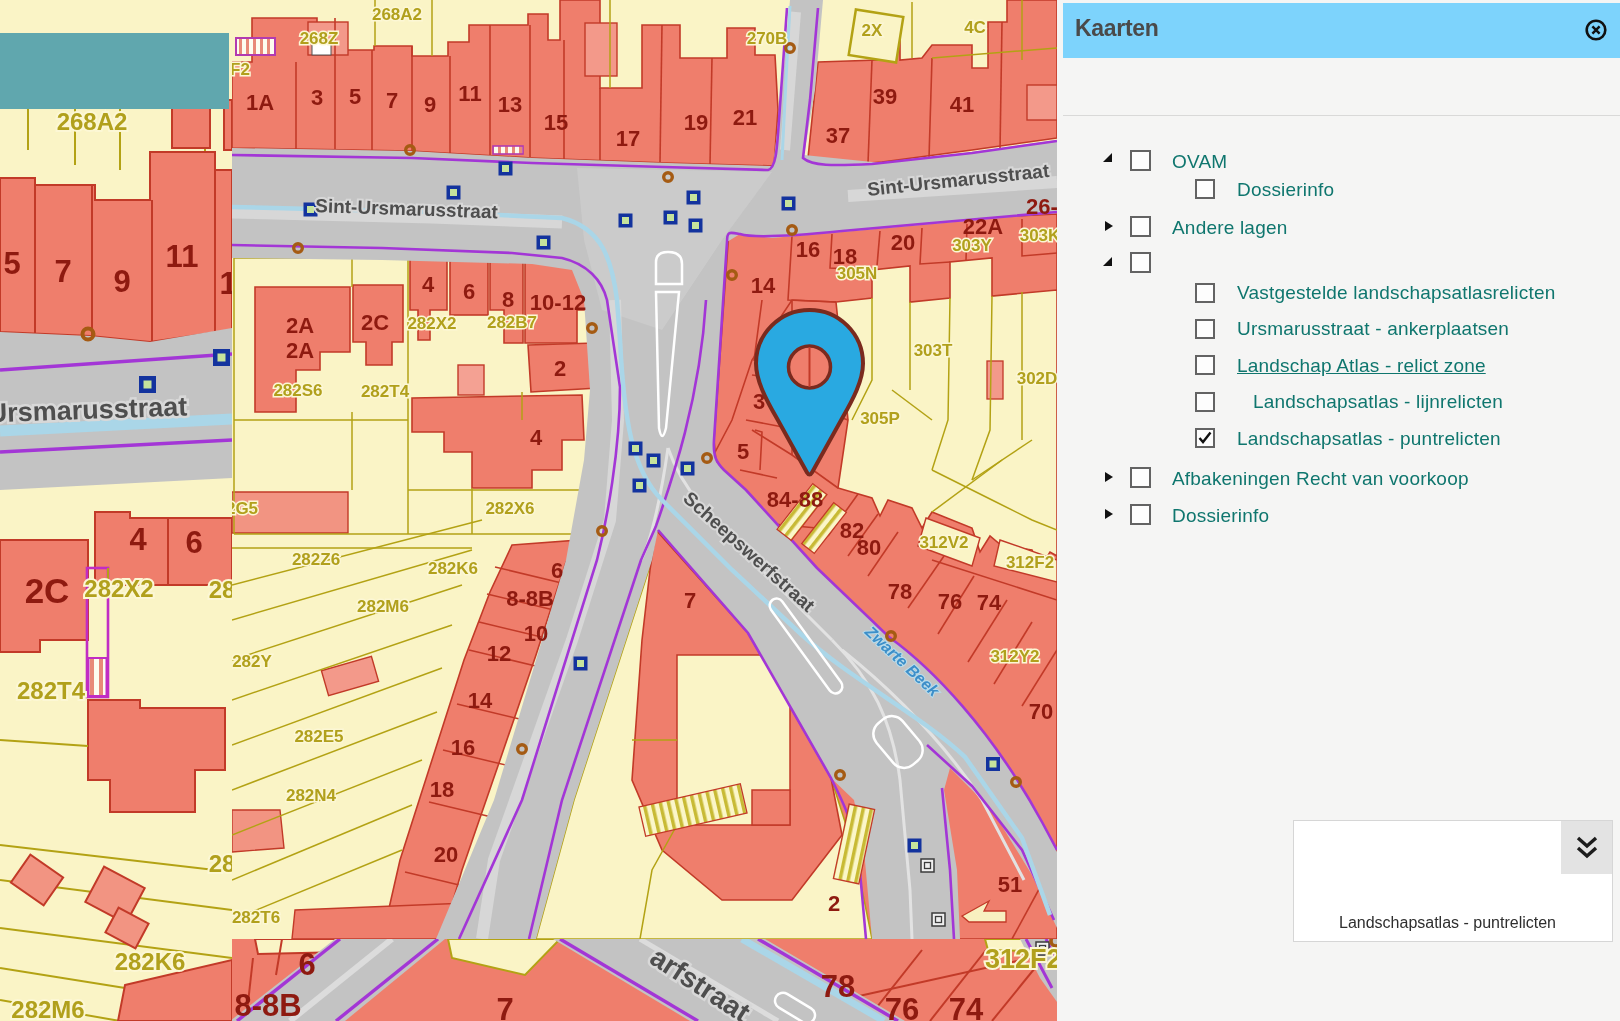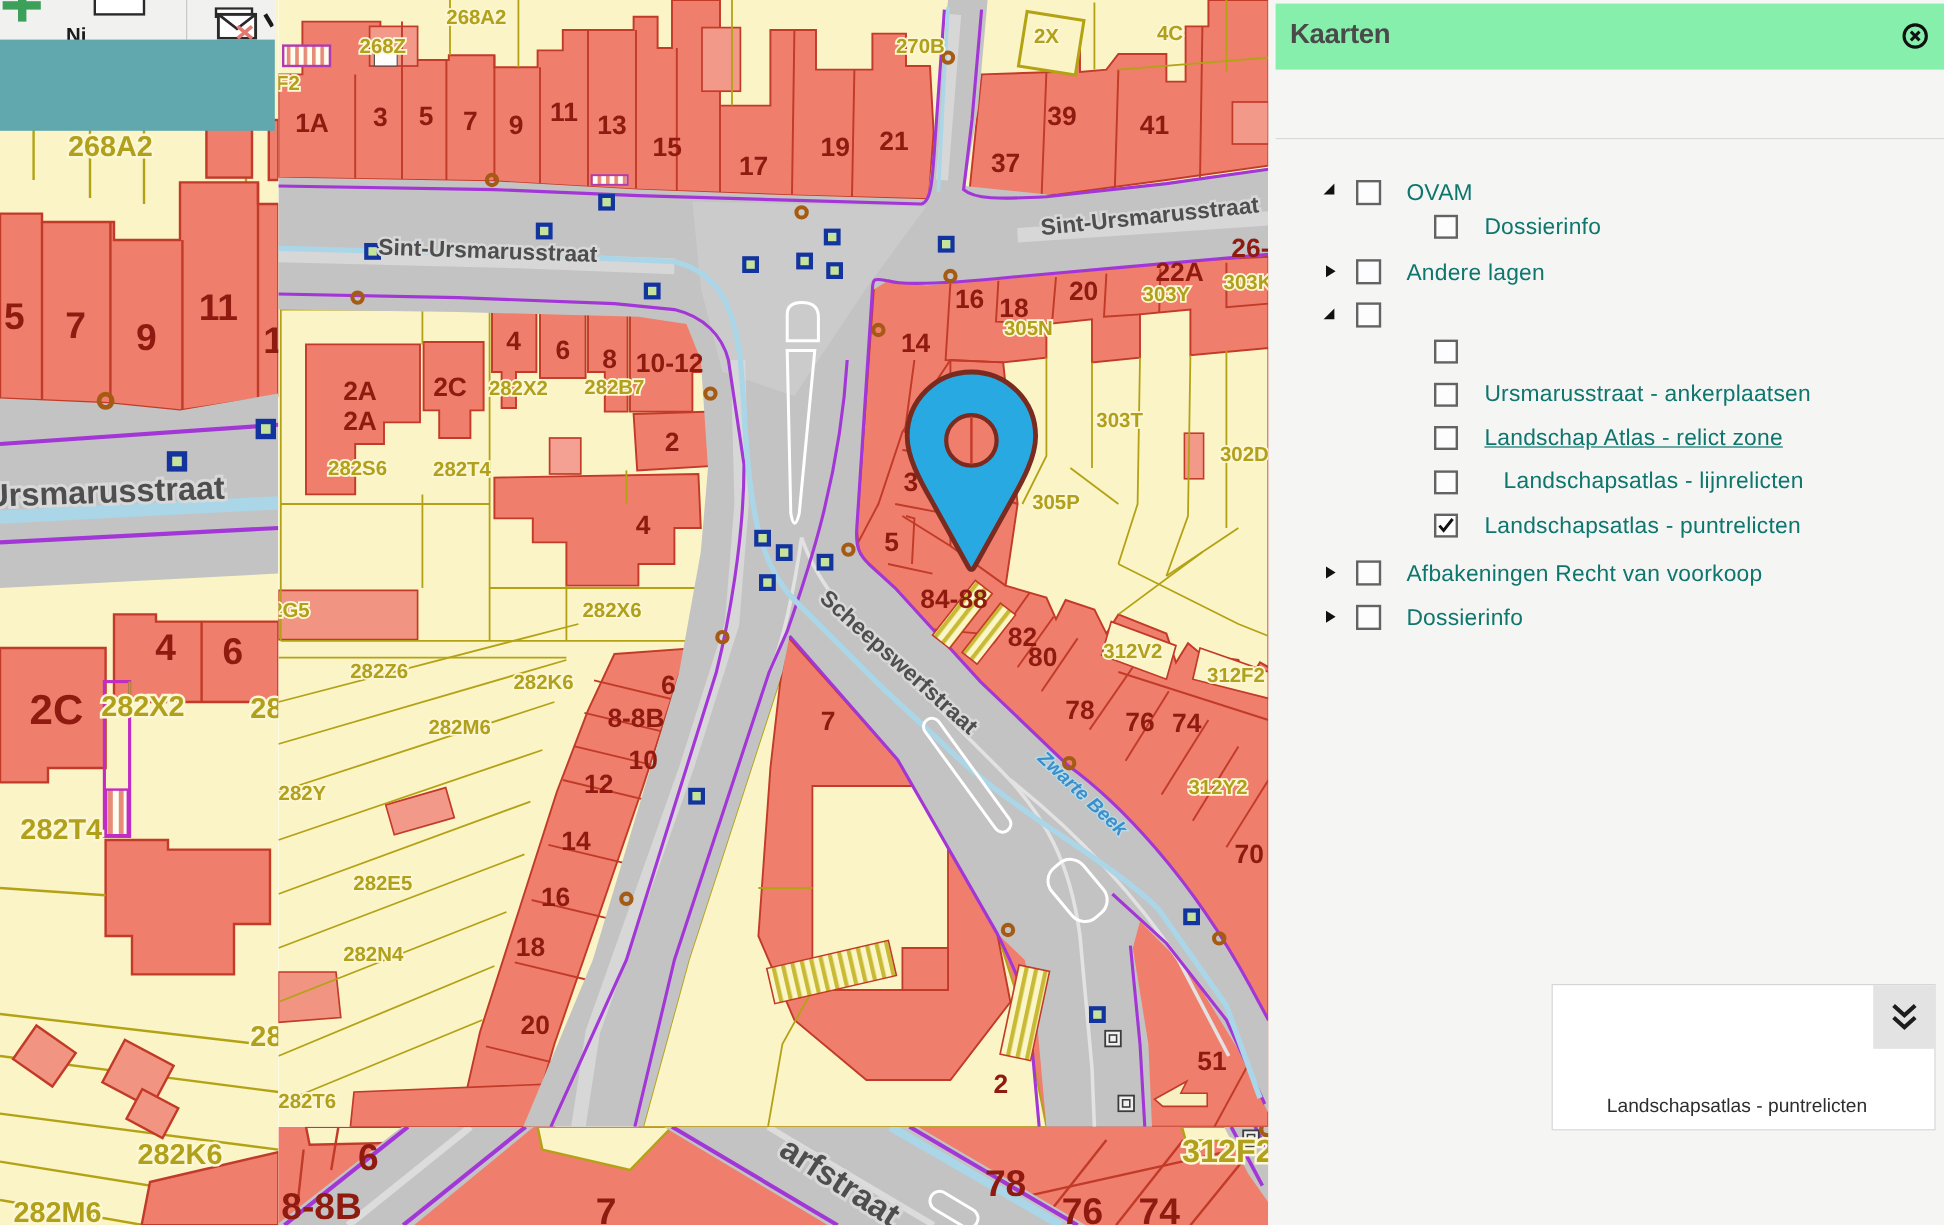--- a/index.html
+++ b/index.html
@@ -6,21 +6,21 @@
   .stage{position:relative;width:1620px;height:1021px;overflow:hidden;
          font-family:"Liberation Sans",sans-serif;background:#fff;}
   .abs{position:absolute;}
   svg{display:block;}
   svg text{font-family:"Liberation Sans",sans-serif;}
   .n{font-weight:bold;font-size:22px;fill:#8e1a10;}
   .o{font-weight:bold;font-size:17px;fill:#b1a01c;paint-order:stroke;stroke:#fcf7d5;stroke-width:3px;}
   .s{font-weight:bold;font-size:19px;fill:#4e4e4e;paint-order:stroke;stroke:#d8d8d8;stroke-width:4px;}
   
   #panel{left:1057px;top:0;width:563px;height:1021px;background:#f5f5f4;}
-  #phead{position:absolute;left:6px;top:3px;right:0;height:55px;background:#86efac;}
+  #phead{position:absolute;left:6px;top:3px;right:0;height:55px;background:#7dd3fc;}
   #phead .t{position:absolute;left:12px;top:12px;font-size:23px;font-weight:bold;color:#4a4a4a;letter-spacing:-0.3px;}
   #psep{position:absolute;left:6px;top:115px;right:0;height:1px;background:#d9d9d8;}
   .cb{position:absolute;width:17px;height:17px;background:#fdfdfd;border:2px solid #636363;}
   .arr-r{position:absolute;width:0;height:0;border-left:8px solid #111;border-top:5.5px solid transparent;border-bottom:5.5px solid transparent;}
   .arr-e{position:absolute;width:0;height:0;border-bottom:9px solid #111;border-left:9px solid transparent;}
   .lbl{position:absolute;font-size:19px;color:#0f766e;white-space:nowrap;letter-spacing:0.2px;}
   #legend{left:1293px;top:820px;width:318px;height:120px;background:#fff;border:1px solid #d6d6d6;}
   #legbtn{position:absolute;right:0px;top:0px;width:51px;height:53px;background:#e3e3e3;}
   #legtxt{position:absolute;left:0;right:51px;bottom:9px;text-align:center;font-size:16px;color:#2e2e2e;padding-left:40px;}
   
@@ -495,36 +495,20 @@
 <text x="712" y="548">312V2</text>
         <text x="798" y="568">312F2</text>
         <text x="783" y="662">312Y2</text>
 </g>
 
 <path fill="#29a9e1" stroke="#7a2a1e" stroke-width="4" d="M577.5,310 a53.5,53.5 0 0 1 53.5,53.5 c0,17 -10,36 -21,55 l-30,54 c-1.5,2.7 -3.5,2.7 -5,0 l-30,-54 c-11,-19 -21,-38 -21,-55 a53.5,53.5 0 0 1 53.5,-53.5 Z"></path>
 <circle cx="577.5" cy="367" r="21" fill="#ef7e6c" stroke="#7a2a1e" stroke-width="3.5"></circle>
 <line x1="577.5" y1="347" x2="577.5" y2="387" stroke="#c23a28" stroke-width="2"></line>
 </svg>
 
-<div id="toolbar" class="abs">
-  <svg class="abs" style="left:2px;top:0" width="34" height="20" viewBox="0 0 34 20">
-    <rect x="0" y="1" width="32" height="7" fill="#3da05a"></rect>
-        <rect x="13" y="0" width="7" height="18" fill="#3da05a"></rect>
-  </svg>
-  <div class="abs" style="left:78px;top:-4px;width:39px;height:13px;border:2.5px solid #2a2a2a;background:#fff;"></div>
-  <div class="abs" style="left:55px;top:20px;font-size:17px;font-weight:bold;color:#1a1a1a;">Ni</div>
-  <div class="abs" style="left:155px;top:0;width:1px;height:33px;background:#c9c9c9;"></div>
-  <svg class="abs" style="left:176px;top:6px" width="52" height="27" viewBox="0 0 52 27">
-    <rect x="4" y="1" width="30" height="7" fill="#fff" stroke="#2a2a2a" stroke-width="2"></rect>
-    <rect x="6" y="6" width="31" height="20" fill="#fff" stroke="#2a2a2a" stroke-width="2.4"></rect>
-    <path d="M6,6 L21.5,18 L37,6" fill="none" stroke="#2a2a2a" stroke-width="2.2"></path>
-    <path d="M22,26 L34,16 M22,16 L34,26" stroke="#e27a72" stroke-width="3" fill="none"></path>
-    <path d="M45,6 L51,16" stroke="#1a1a1a" stroke-width="3.5"></path>
-  </svg>
-</div>
 <div id="teal" class="abs"></div>
 
 <div id="panel" class="abs">
   <div id="phead">
         <span class="t">Kaarten</span>
     <svg class="abs" style="right:12px;top:15px" width="24" height="24" viewBox="0 0 24 24">
       <circle cx="12" cy="12" r="9.3" fill="none" stroke="#111" stroke-width="2.6"></circle>
       <path d="M8.4,8.4 L15.6,15.6 M15.6,8.4 L8.4,15.6" stroke="#111" stroke-width="2.5"></path>
     </svg>
   </div>
@@ -533,20 +517,21 @@
   <div class="cb abs" style="left:73px;top:150px;"></div>
   <div class="lbl abs" style="left:115px;top:151px;">OVAM</div>
   <div class="cb abs" style="left:138px;top:179px;width:16px;height:16px;"></div>
   <div class="lbl abs" style="left:180px;top:179px;">Dossierinfo</div>
   <div class="arr-r abs" style="left:48px;top:221px;"></div>
   <div class="cb abs" style="left:73px;top:216px;"></div>
   <div class="lbl abs" style="left:115px;top:217px;">Andere lagen</div>
   <div class="arr-e abs" style="left:46px;top:257px;"></div>
   <div class="cb abs" style="left:73px;top:252px;"></div>
   <div class="cb abs" style="left:138px;top:283px;width:16px;height:16px;"></div>
+  <div class="lbl abs" style="left:180px;top:282px;">Vastgestelde landschapsatlasrelicten</div>
   <div class="cb abs" style="left:138px;top:319px;width:16px;height:16px;"></div>
   <div class="lbl abs" style="left:180px;top:318px;">Ursmarusstraat - ankerplaatsen</div>
   <div class="cb abs" style="left:138px;top:355px;width:16px;height:16px;"></div>
   <div class="lbl abs" style="left:180px;top:355px;text-decoration:underline;">Landschap Atlas - relict zone</div>
   <div class="cb abs" style="left:138px;top:392px;width:16px;height:16px;"></div>
   <div class="lbl abs" style="left:180px;top:391px;margin-left:16px;">Landschapsatlas - lijnrelicten</div>
   <div class="cb abs" style="left:138px;top:428px;width:16px;height:16px;">
     <svg width="16" height="16" viewBox="0 0 16 16">
           <path d="M2.5,8 L6,12 L13.5,2.5" fill="none" stroke="#111" stroke-width="2.4"></path>
         </svg>

